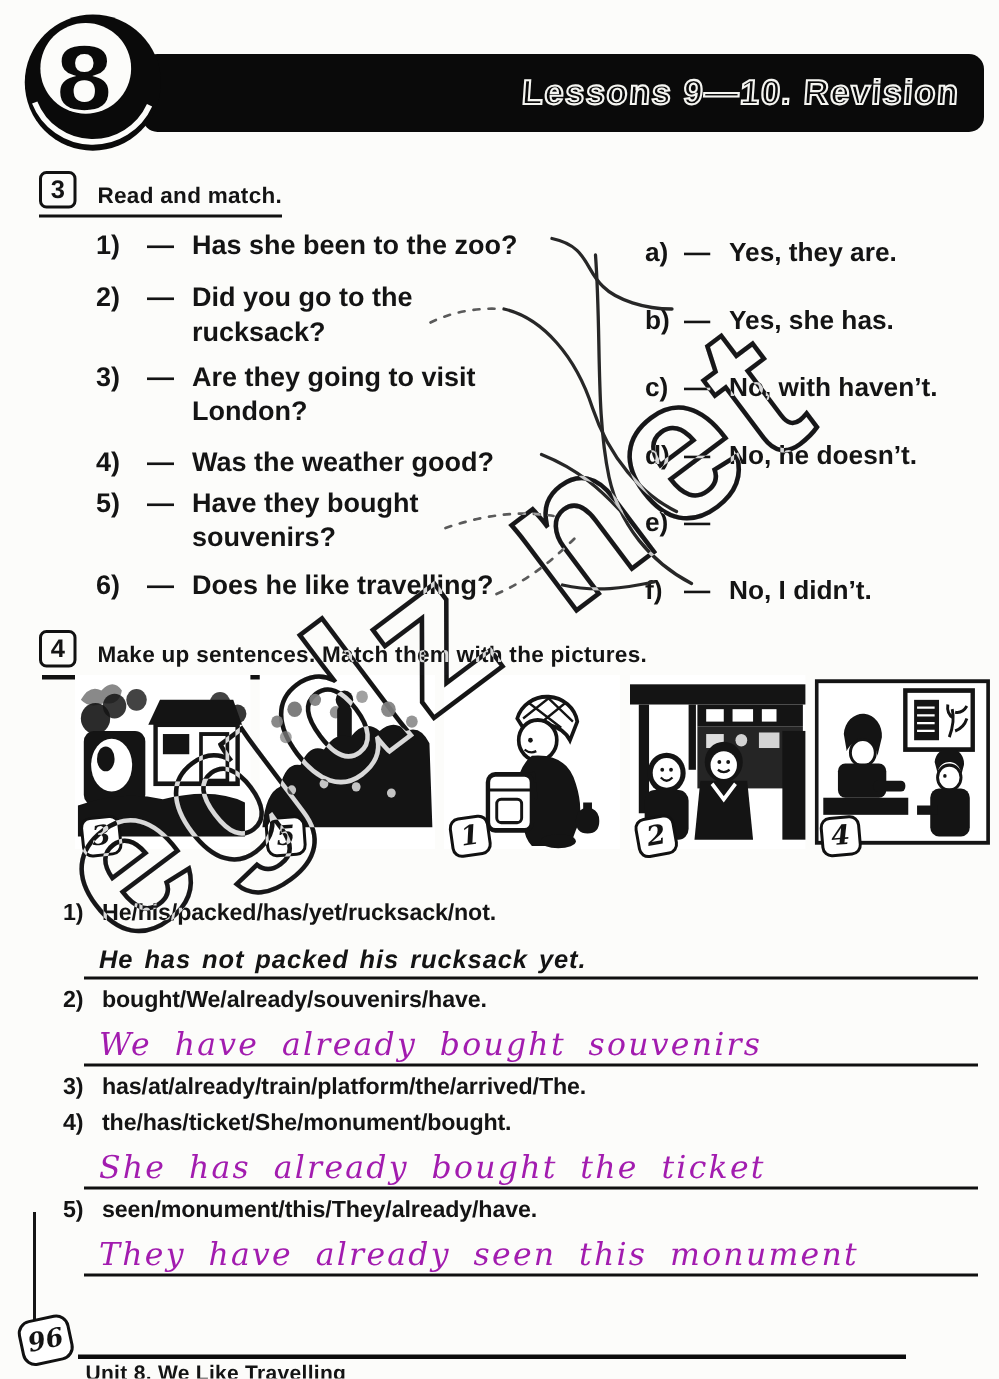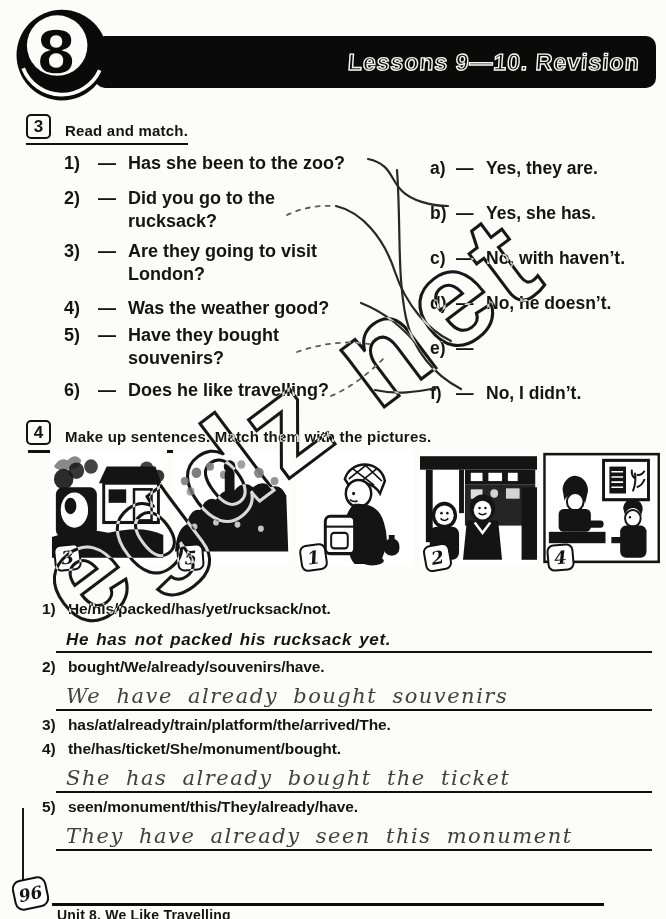--- a/index.html
+++ b/index.html
@@ -57,21 +57,21 @@
 
   
   .sentences { position:absolute; left:42px; right:14px; top:598px; }
   .s-item { margin-bottom:3px; }
   .s-q { display:flex; font-weight:700; font-size:15.5px; letter-spacing:-.1px;
          line-height:21px; white-space:nowrap; }
   .s-num { display:inline-block; width:26px; }
   .s-a { margin-left:14px; margin-top:1px; min-height:33px; border-bottom:2.3px solid #101010;
          padding:0 0 1px 10px; display:flex; align-items:flex-end; white-space:nowrap; }
   .hand { font-family:"DejaVu Serif", serif; font-style:italic; font-size:21px;
-          letter-spacing:1.5px; word-spacing:7px; color:#404040; }
+          letter-spacing:1.5px; word-spacing:7px; color:#a21caf; }
   .example { font-family:"Liberation Sans", sans-serif; font-style:italic; font-weight:700;
              font-size:17px; letter-spacing:.6px; word-spacing:2px; }
 
   
   .watermark { position:absolute; left:100px; top:505px; height:155px; z-index:8;
                transform:rotate(-37deg); transform-origin:left bottom;
                font-weight:700; font-size:135px; letter-spacing:5px; line-height:155px;
                color:transparent; -webkit-text-stroke:3px #ffffff;
                mix-blend-mode:difference; white-space:nowrap; opacity:.92;
                pointer-events:none; }

